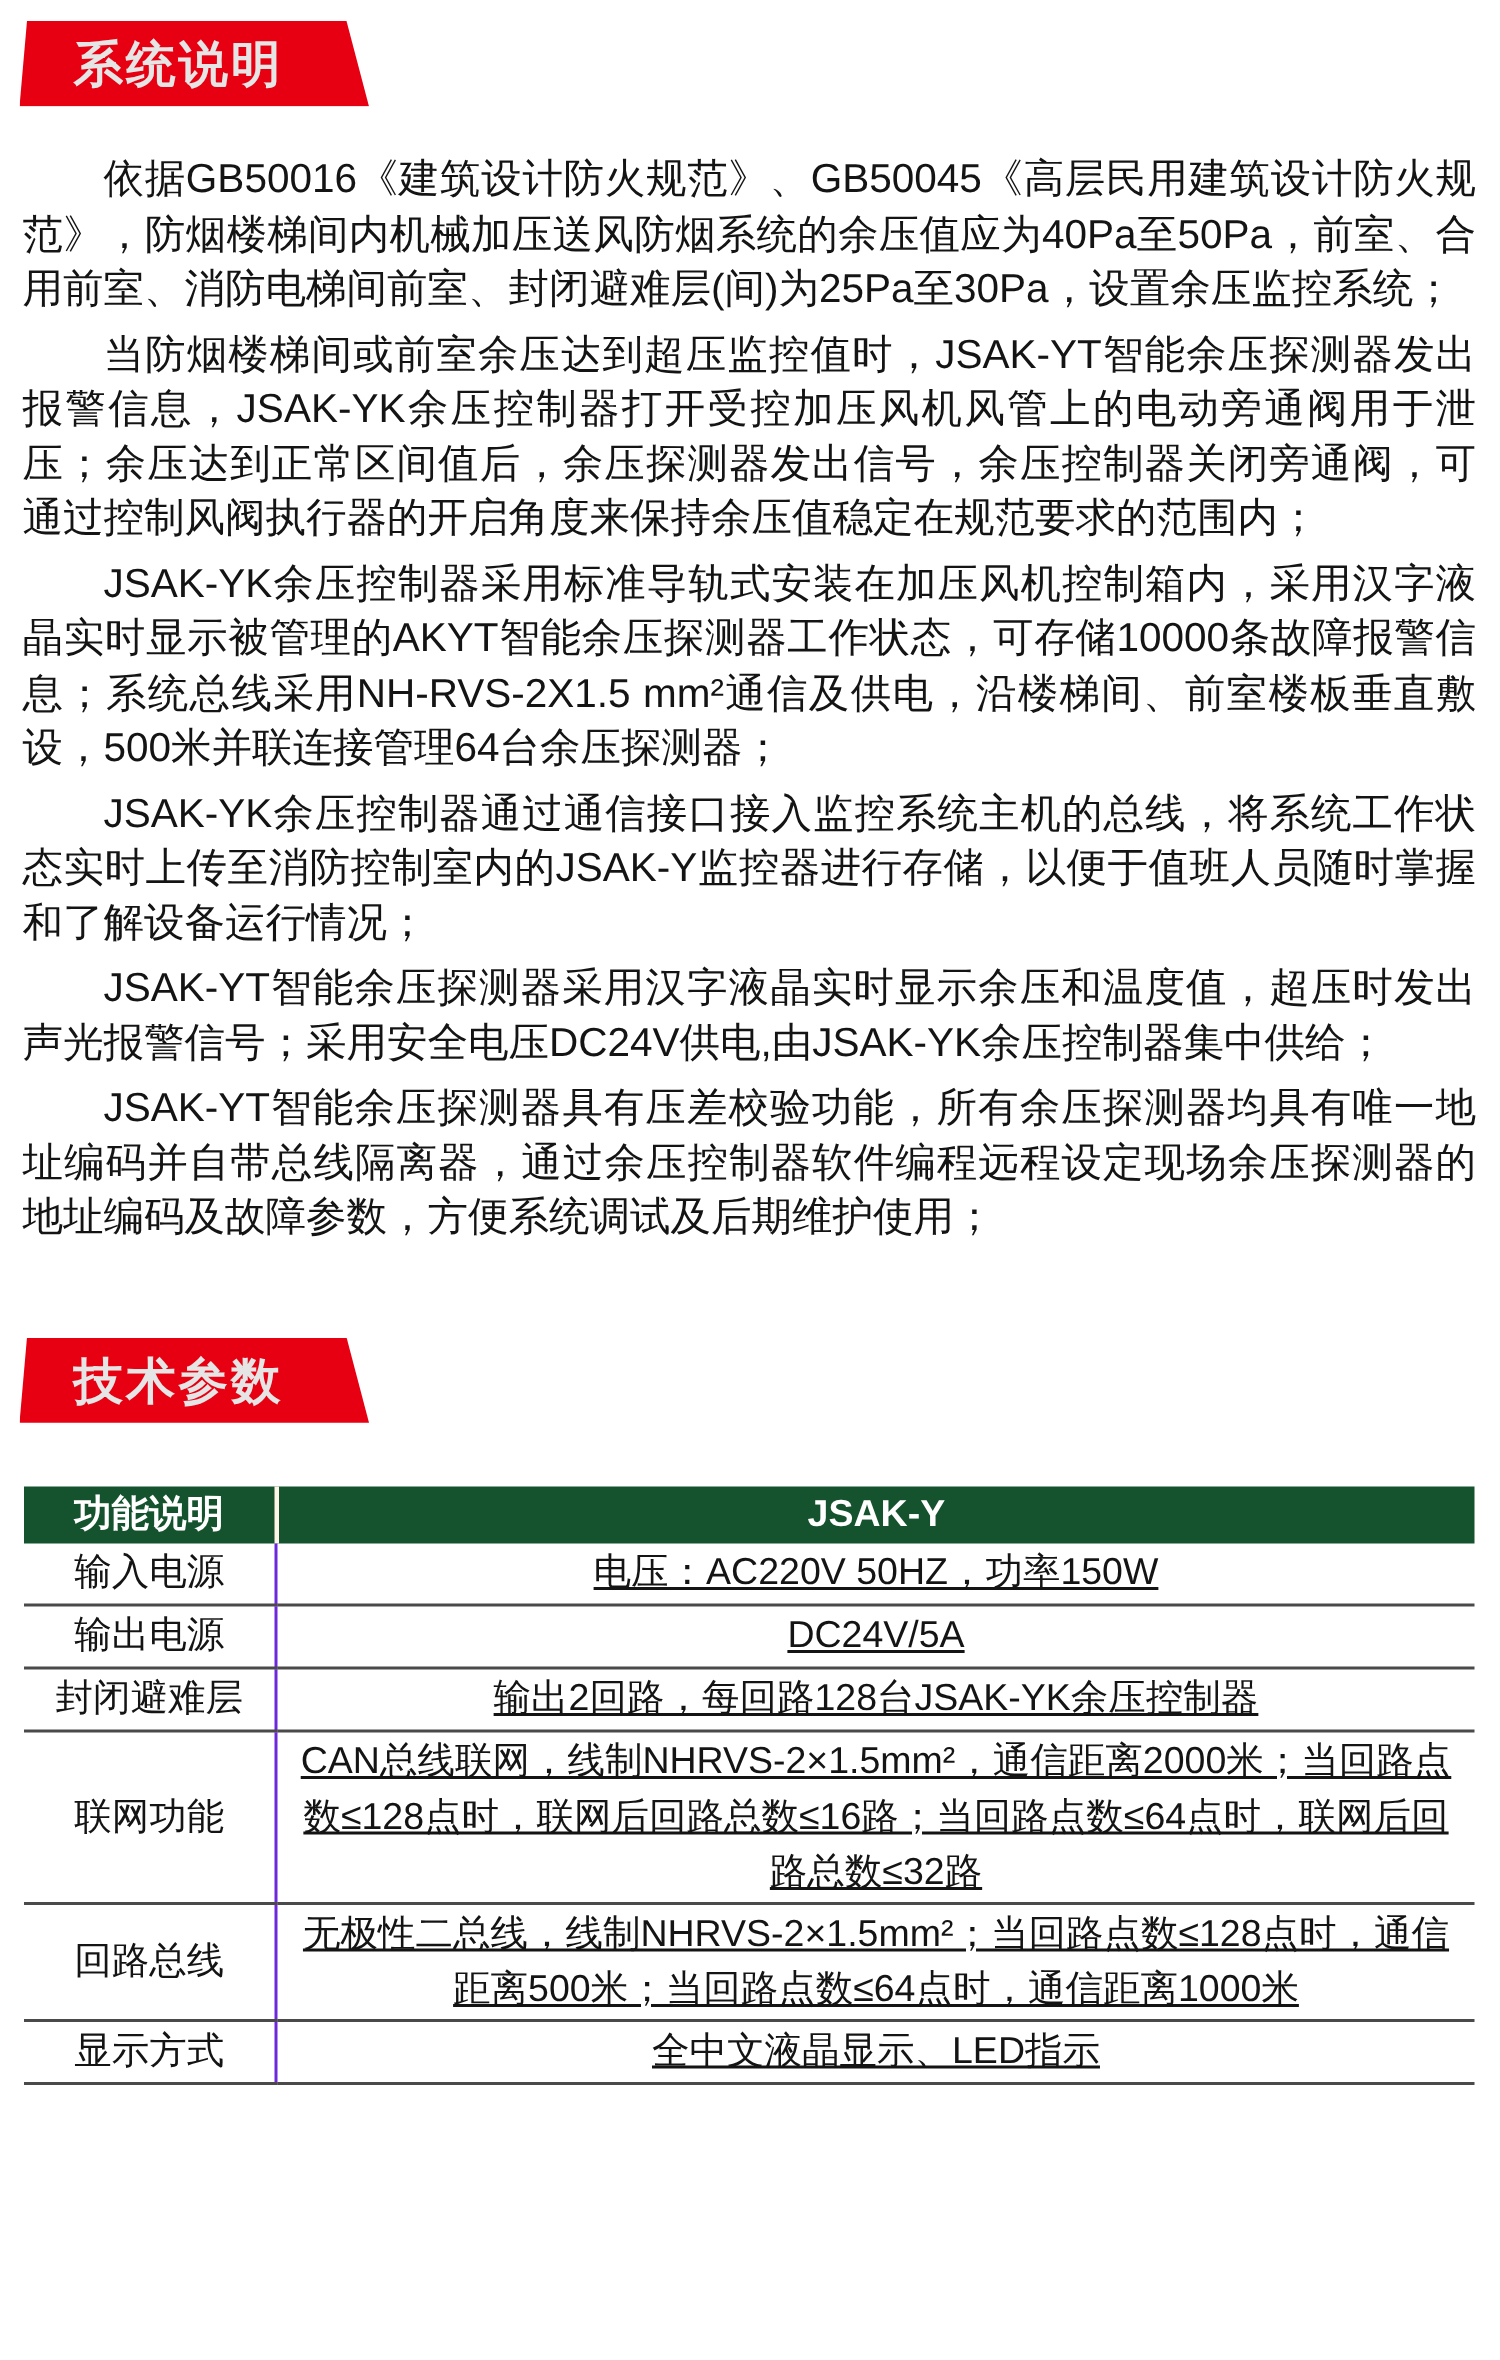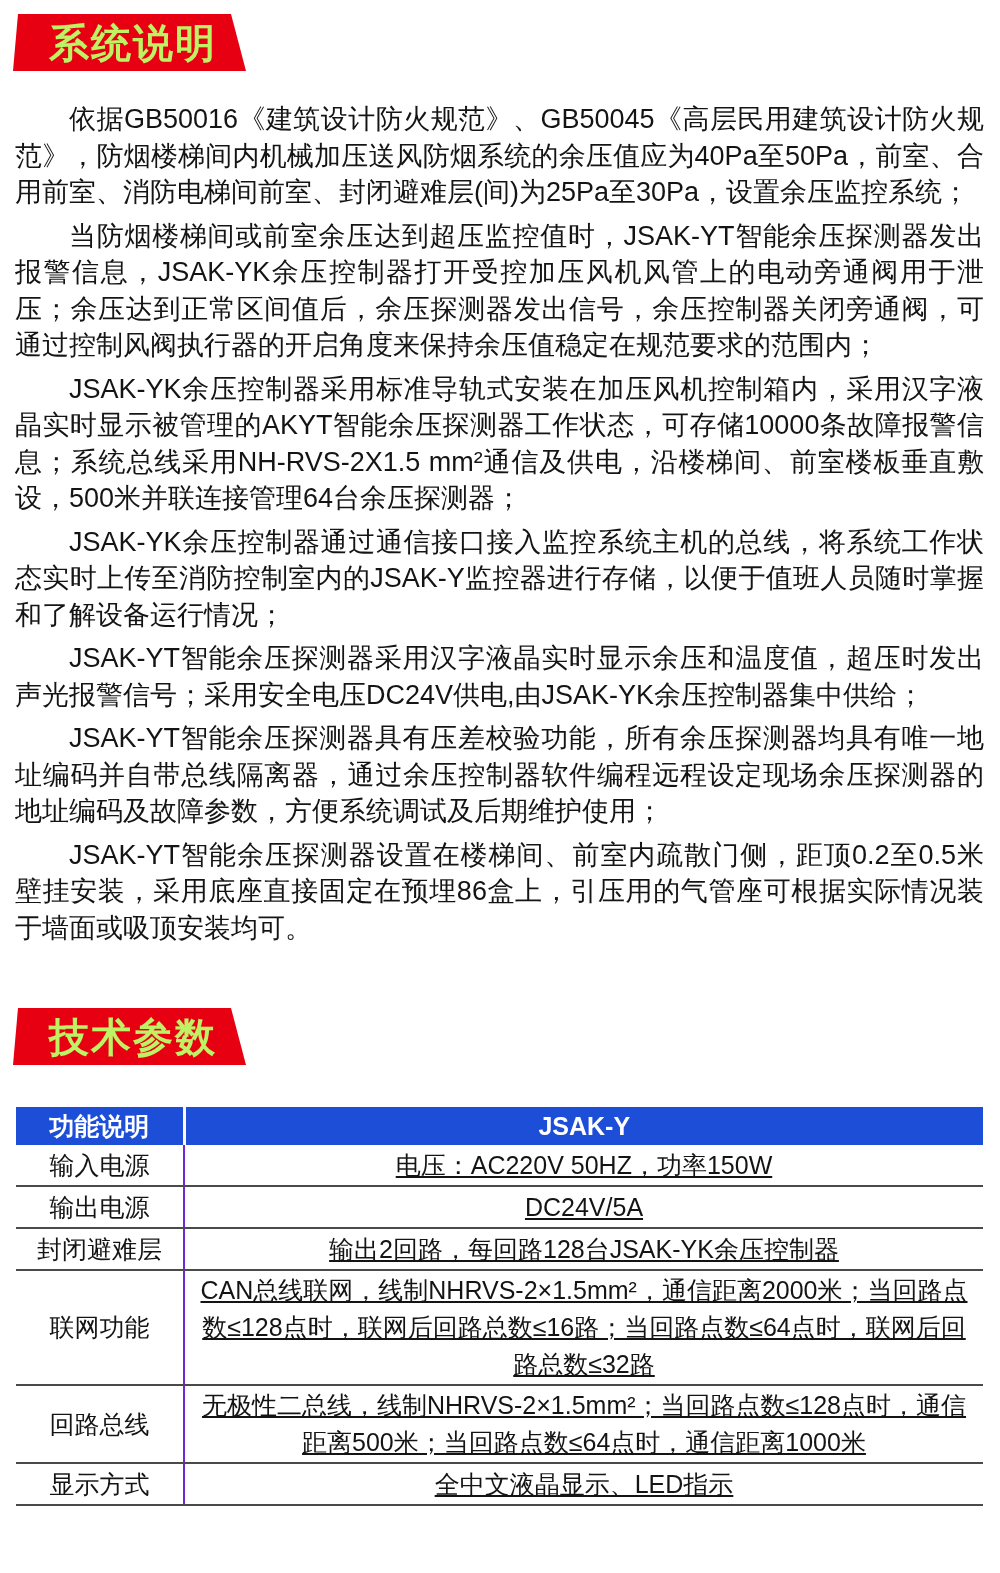--- a/index.html
+++ b/index.html
@@ -9,21 +9,21 @@
     color:#141414;overflow:hidden;
   }
   
   .banner{
     position:relative;margin:14px 0 0 13px;width:233px;height:57px;
     background:#e60012;
     clip-path:polygon(5px 0,218px 0,233px 57px,0 57px);
   }
   .banner .banner-text{
     display:block;padding-left:36px;line-height:58px;
-    font-size:40px;font-weight:700;color:#bef264;letter-spacing:2px;
+    font-size:33px;font-weight:700;color:#e5e5e5;letter-spacing:2px;
   }
   
   .content{
     margin:30px 16px 0 15px;
     font-size:27px;line-height:36.5px;font-weight:500;
     text-align:justify;color:#141414;
   }
   .content p{margin:0 0 7px 0;text-indent:2em;}
   
   .banner.second{margin-top:62px;}
@@ -31,21 +31,21 @@
   table.spec{
     margin:42px 17px 0 16px;width:967px;
     border-collapse:collapse;table-layout:fixed;
   }
   table.spec col.c1{width:168px;}
   table.spec th,table.spec td{
     text-align:center;vertical-align:middle;
     font-size:25px;line-height:37px;padding:1px 6px;
   }
   table.spec thead th{
-    background:#1d4ed8;color:#ffffff;font-weight:700;
+    background:#14532d;color:#ffffff;font-weight:700;
     height:38px;padding:0 6px;
   }
   table.spec thead th.label-col{border-right:3px solid #fff6e8;}
   table.spec tbody th{
     font-weight:400;border-right:2px solid #6d28d9;
     border-bottom:2px solid #4a4a4a;height:38px;
   }
   table.spec tbody td{
     font-weight:500;border-bottom:2px solid #4a4a4a;height:38px;text-decoration:underline;
   }
@@ -57,21 +57,20 @@
   <span class="banner-text">系统说明</span>
 </div>
 
 <div class="content">
   <p>依据GB50016《建筑设计防火规范》、GB50045《高层民用建筑设计防火规范》，防烟楼梯间内机械加压送风防烟系统的余压值应为40Pa至50Pa，前室、合用前室、消防电梯间前室、封闭避难层(间)为25Pa至30Pa，设置余压监控系统；</p>
   <p>当防烟楼梯间或前室余压达到超压监控值时，JSAK-YT智能余压探测器发出报警信息，JSAK-YK余压控制器打开受控加压风机风管上的电动旁通阀用于泄压；余压达到正常区间值后，余压探测器发出信号，余压控制器关闭旁通阀，可通过控制风阀执行器的开启角度来保持余压值稳定在规范要求的范围内；</p>
   <p>JSAK-YK余压控制器采用标准导轨式安装在加压风机控制箱内，采用汉字液晶实时显示被管理的AKYT智能余压探测器工作状态，可存储10000条故障报警信息；系统总线采用NH-RVS-2X1.5 mm²通信及供电，沿楼梯间、前室楼板垂直敷设，500米并联连接管理64台余压探测器；</p>
   <p>JSAK-YK余压控制器通过通信接口接入监控系统主机的总线，将系统工作状态实时上传至消防控制室内的JSAK-Y监控器进行存储，以便于值班人员随时掌握和了解设备运行情况；</p>
   <p>JSAK-YT智能余压探测器采用汉字液晶实时显示余压和温度值，超压时发出声光报警信号；采用安全电压DC24V供电,由JSAK-YK余压控制器集中供给；</p>
   <p>JSAK-YT智能余压探测器具有压差校验功能，所有余压探测器均具有唯一地址编码并自带总线隔离器，通过余压控制器软件编程远程设定现场余压探测器的地址编码及故障参数，方便系统调试及后期维护使用；</p>
-  <p>JSAK-YT智能余压探测器设置在楼梯间、前室内疏散门侧，距顶0.2至0.5米壁挂安装，采用底座直接固定在预埋86盒上，引压用的气管座可根据实际情况装于墙面或吸顶安装均可。</p>
 </div>
 
 <div class="banner second">
   <span class="banner-text">技术参数</span>
 </div>
 
 <table class="spec">
   <colgroup>
       <col class="c1">
       <col>

